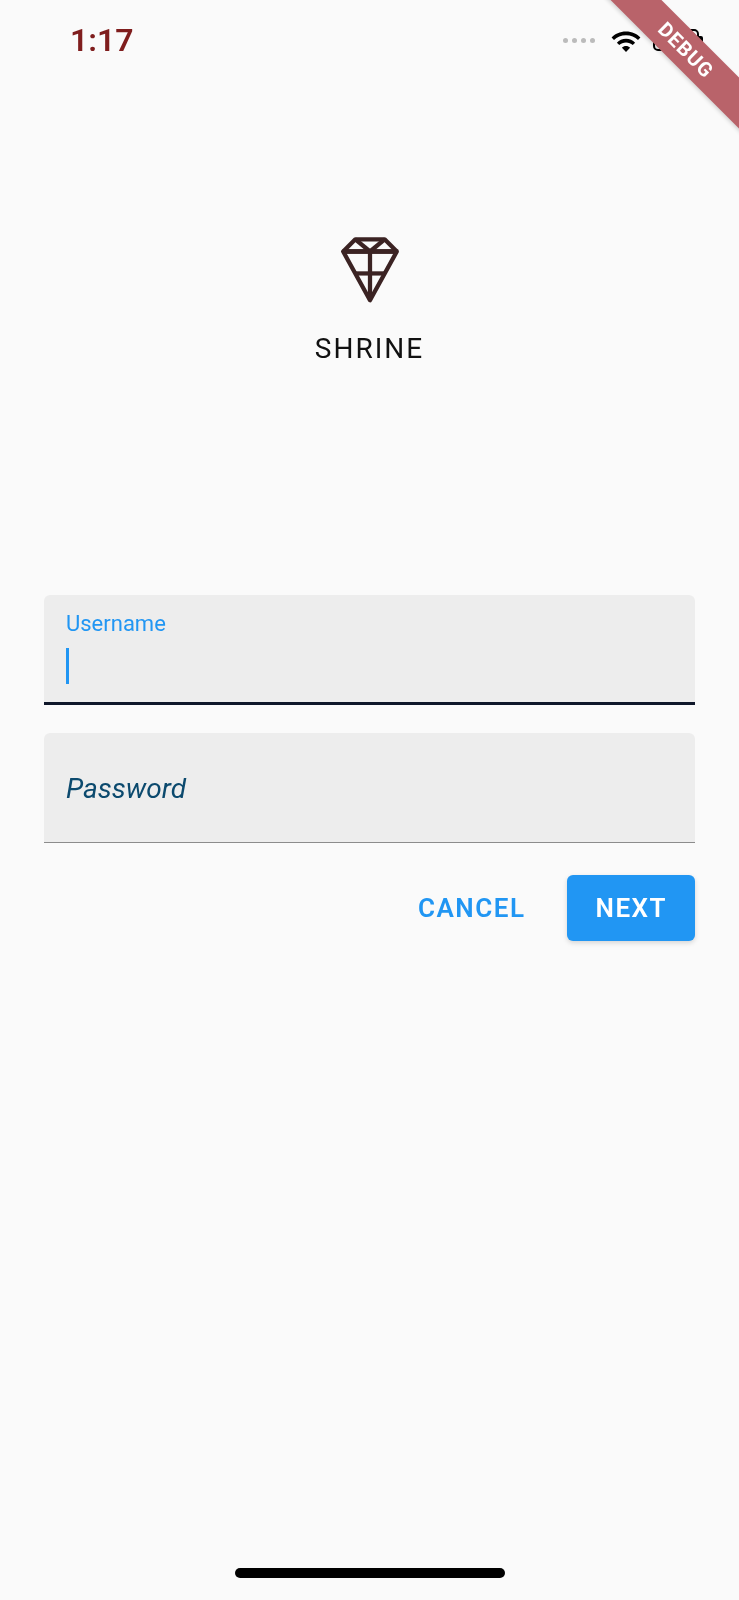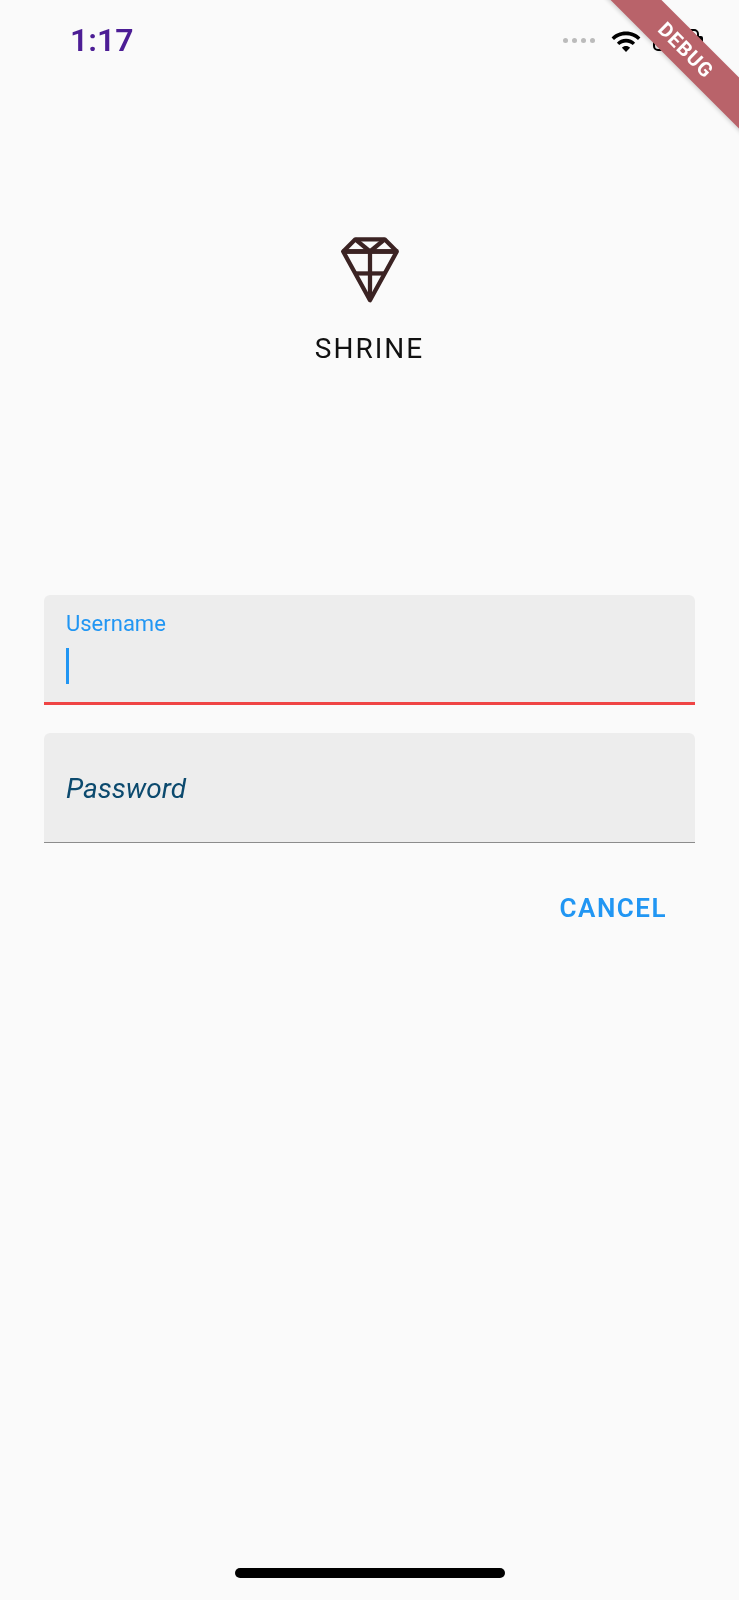--- a/index.html
+++ b/index.html
@@ -24,21 +24,21 @@
     right: 0;
     height: 80px;
     display: flex;
     align-items: center;
     justify-content: space-between;
     padding: 0 40px;
   }
   .status-time {
     font-size: 32px;
     font-weight: 600;
-    color: #4c1d95;
+    color: #7f1d1d;
     margin-left: 30px;
   }
   .status-right {
     display: flex;
     align-items: center;
     gap: 12px;
   }
   .dots {
     display: flex;
     gap: 4px;
@@ -137,21 +137,21 @@
   }
 
   .field {
     position: relative;
     background: #ededed;
     border-top-left-radius: 6px;
     border-top-right-radius: 6px;
     height: 110px;
   }
   .field.focused {
-    border-bottom: 3px solid #ef4444;
+    border-bottom: 3px solid #0f172a;
   }
   .field.unfocused {
     border-bottom: 1.5px solid #8c8c8c;
   }
   .field .floating-label {
     position: absolute;
     left: 22px;
     font-size: 24px;
     pointer-events: none;
   }
@@ -284,17 +284,18 @@
       <input type="text" value="" style="">
     </div>
 
     <div class="field unfocused">
       <span class="floating-label">Password</span>
       <input type="password" value="" style="">
     </div>
 
     <div class="button-row">
       <div class="btn btn-flat">CANCEL</div>
+      <div class="btn btn-raised">NEXT</div>
     </div>
   </div>
 </div>
 
 <div class="home-indicator"></div>
 
 </body></html>

